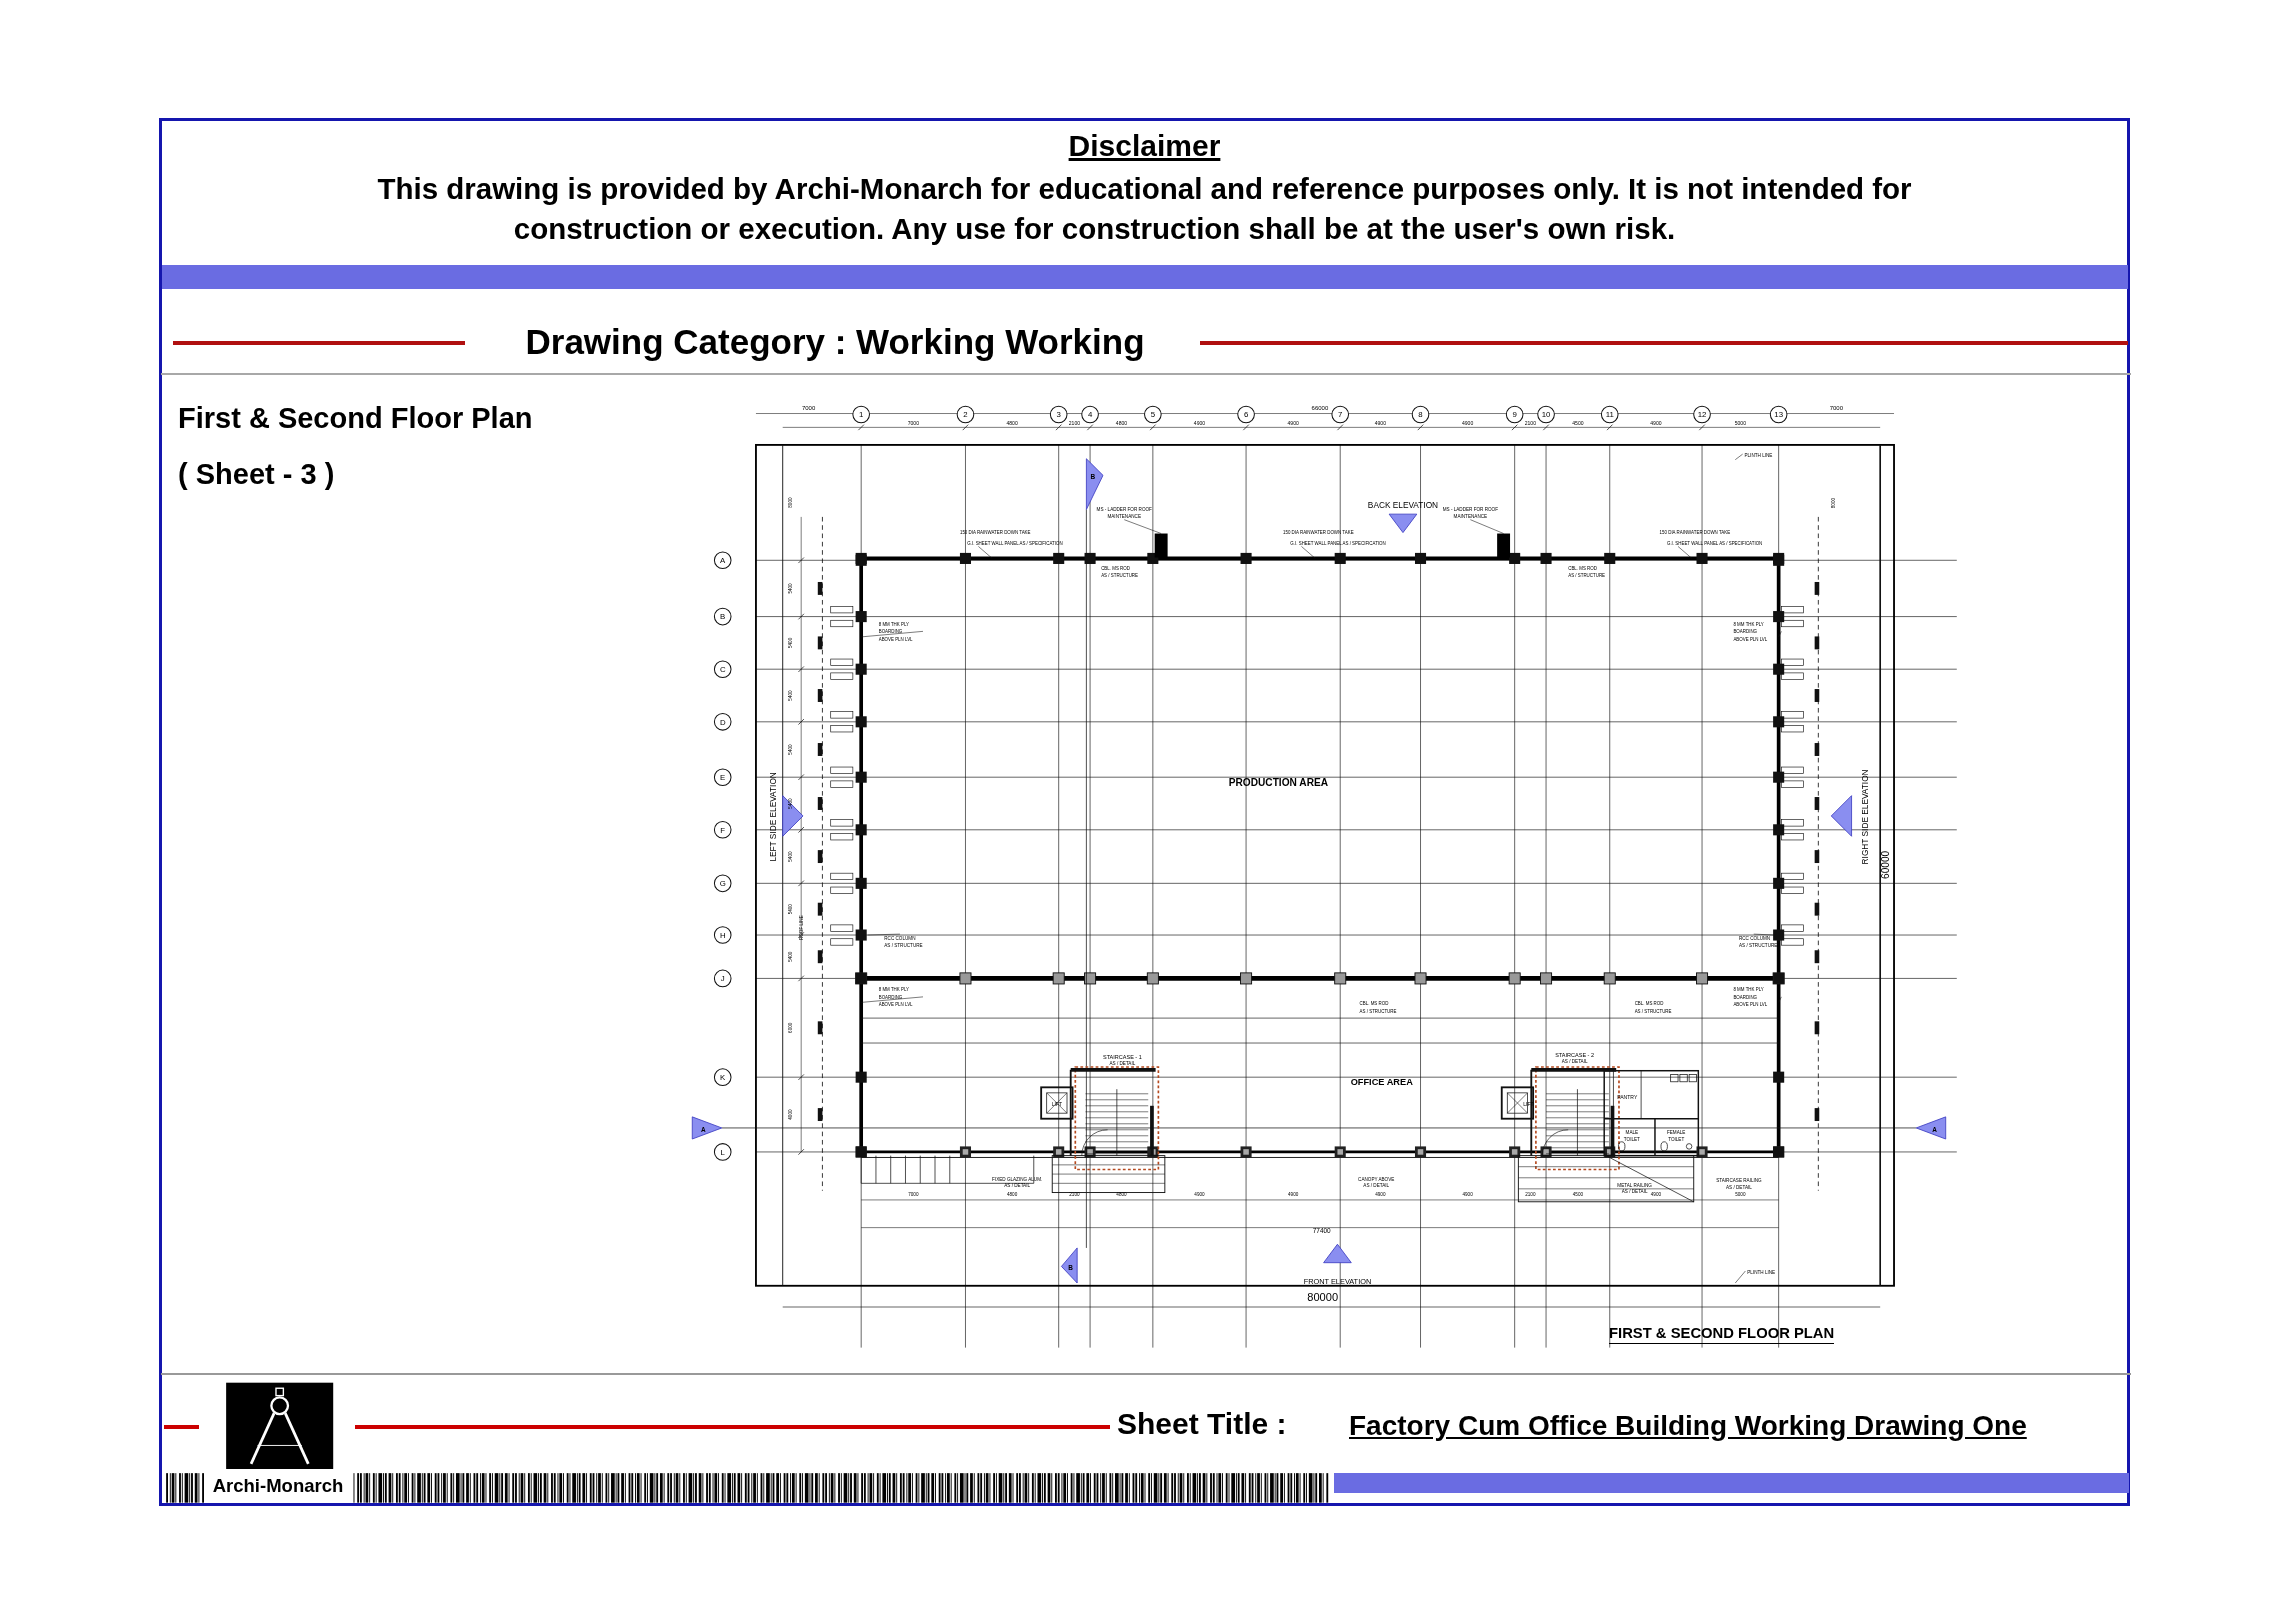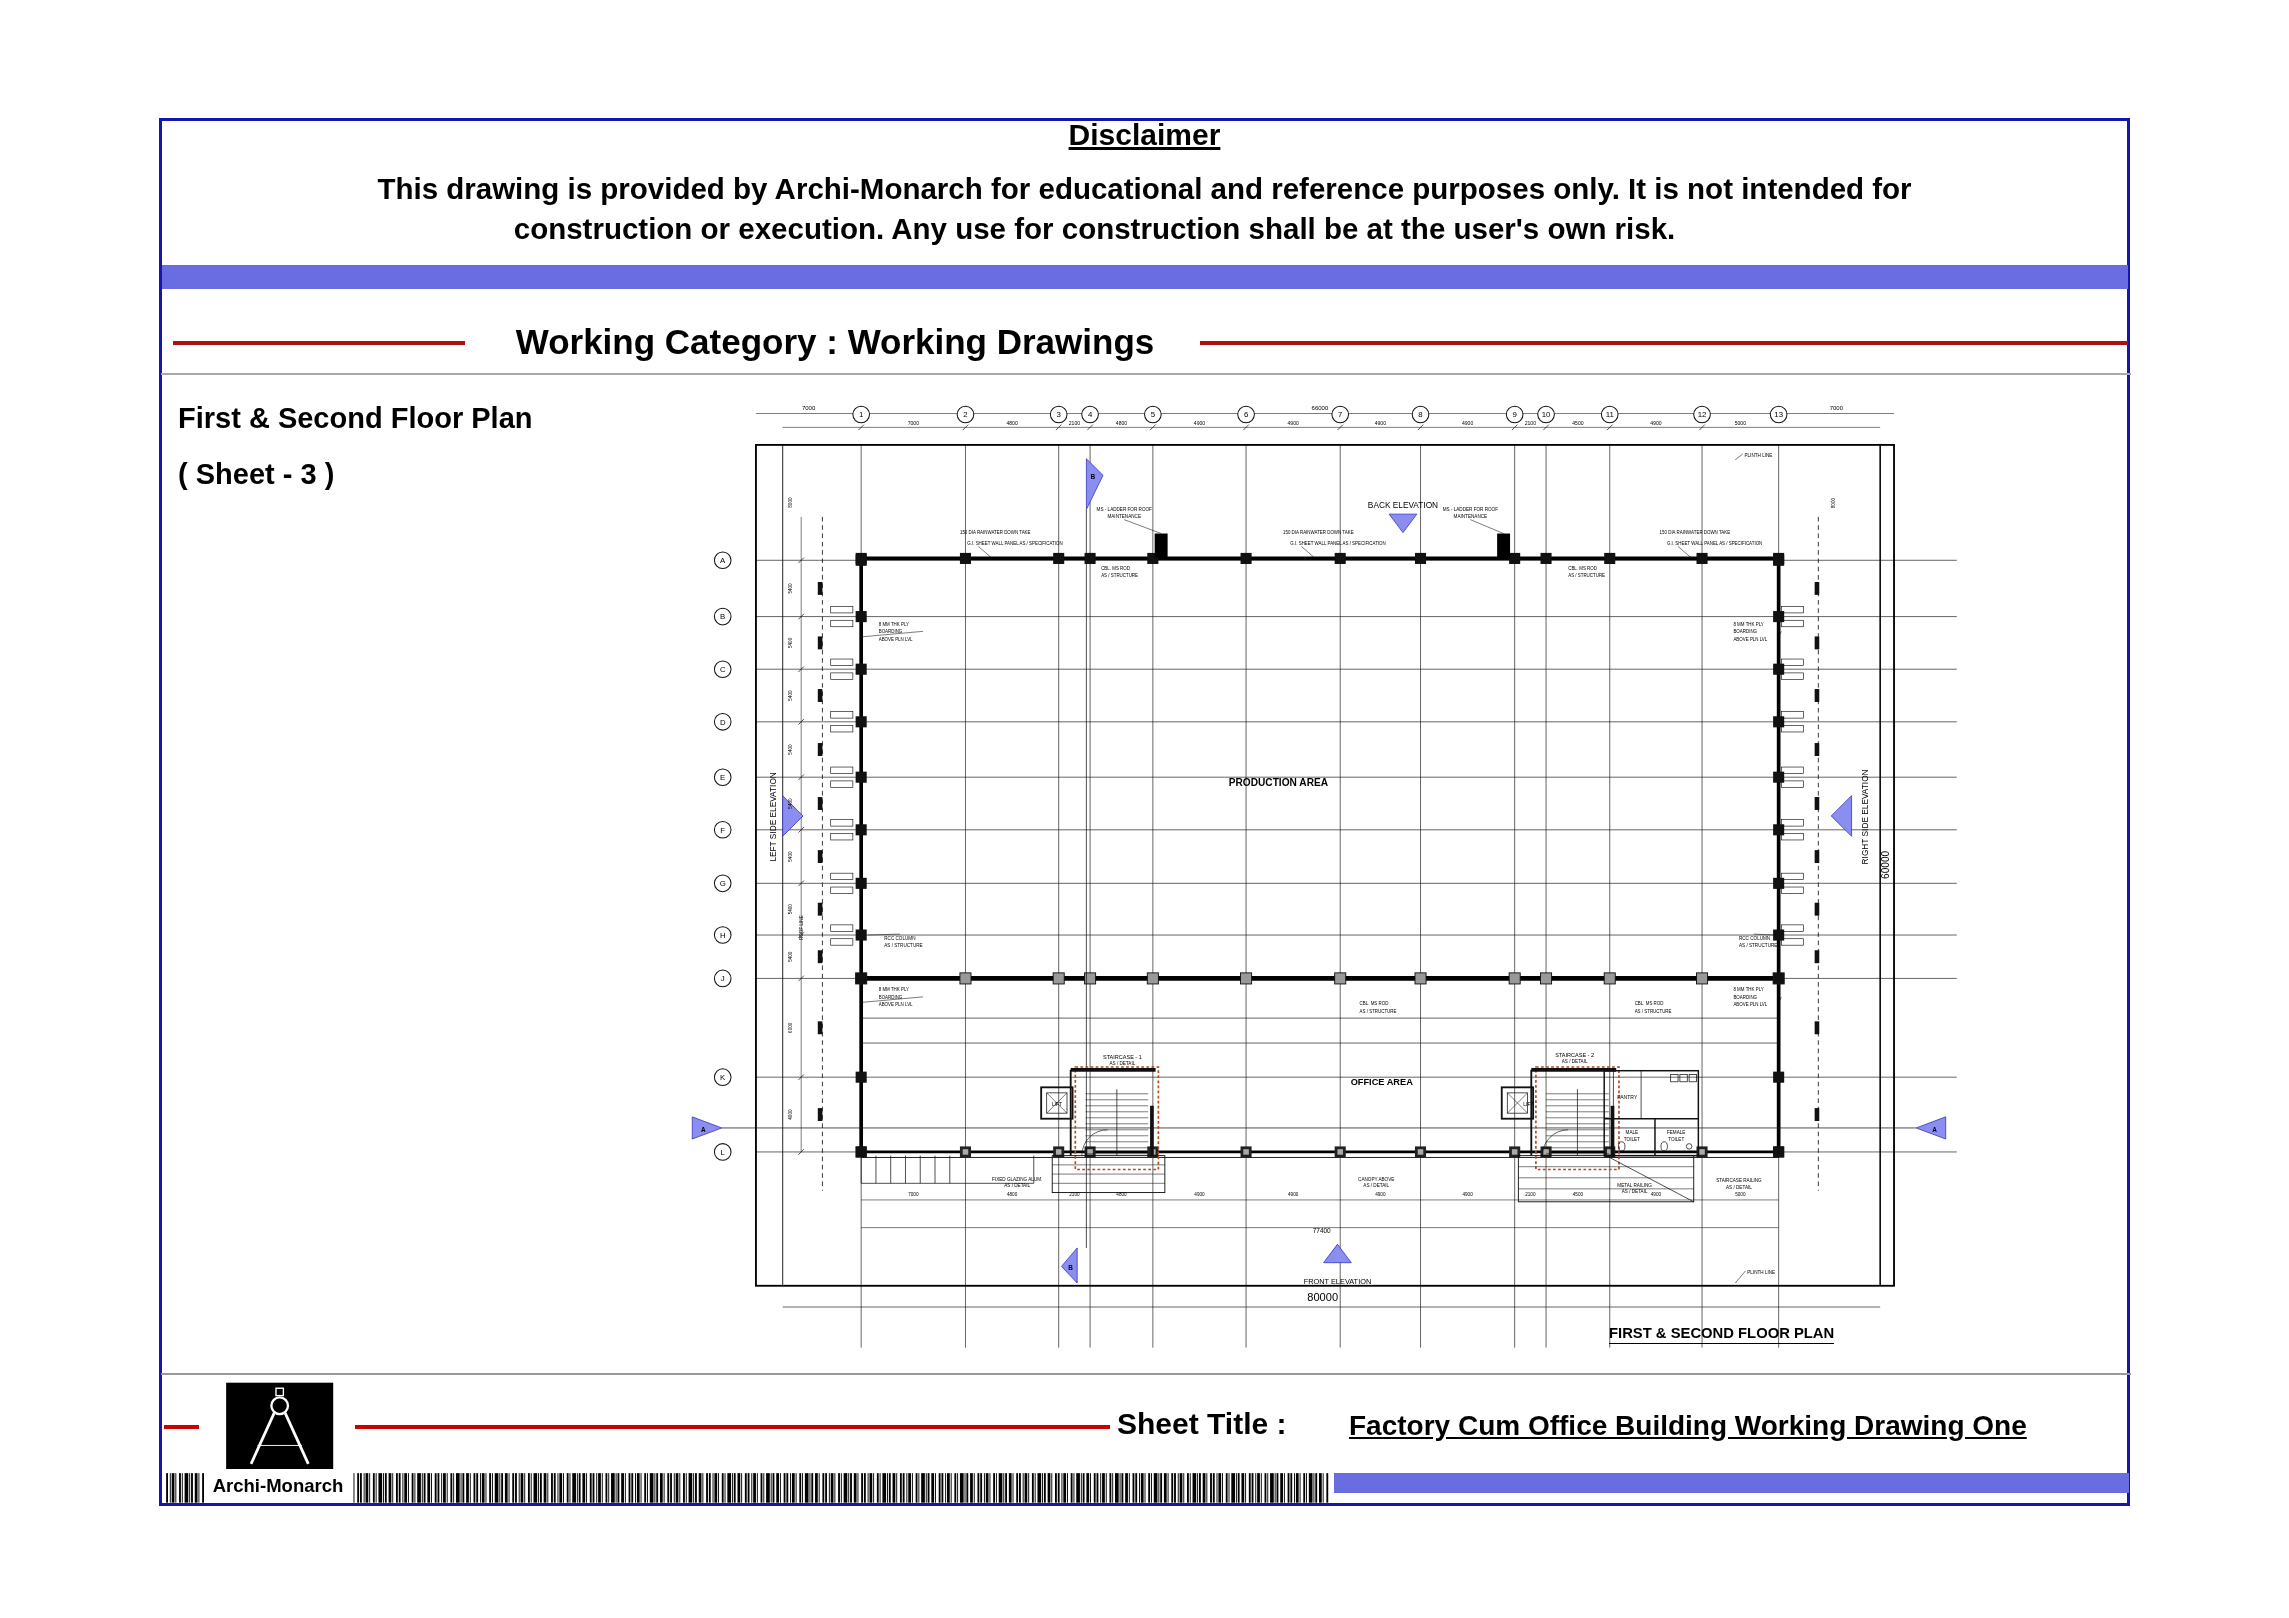--- a/index.html
+++ b/index.html
@@ -1,21 +1,21 @@
 <!DOCTYPE html>
 <html style="font-size:14.8px"><head>
 <meta charset="utf-8">
 <style>
   html,body{margin:0;padding:0;background:#e8e8e8;}
   .page{position:relative;width:2290px;height:1619px;background:#ffffff;
         font-family:"Liberation Sans", sans-serif;overflow:hidden;}
   .abs{position:absolute;text-align:center;}
   .border-frame{left:159px;top:118px;width:1971px;height:1388px;
     border:3.7px solid #1516ae;box-sizing:border-box;z-index:0;}
-  .disc-title{left:159px;top:118px;width:1971px;text-align:center;
+  .disc-title{left:159px;top:129px;width:1971px;text-align:center;
     font-size:30px;font-weight:bold;text-decoration:underline;z-index:2;}
   .disc-line1{left:159px;top:172px;width:1971px;text-align:center;font-size:29.5px;font-weight:bold;z-index:2;}
   .disc-line2{left:159px;top:212px;width:1871px;text-align:center;font-size:29.5px;font-weight:bold;z-index:2;}
   .band{left:162px;top:265px;width:1966px;height:24px;background:#6a6ce2;z-index:1;}
   .cat-line-l{left:173px;top:341px;width:292px;height:3.7px;background:#b01010;z-index:2;}
   .cat-line-r{left:1200px;top:341px;width:928px;height:3.7px;background:#b01010;z-index:2;}
   .cat-text{left:466px;top:324px;width:738px;text-align:center;font-size:35px;font-weight:bold;line-height:1.05;z-index:2;}
   .gray-line-1{left:161px;top:373px;width:1970px;height:1.8px;background:#a8a8a8;z-index:1;}
   .gray-line-2{left:161px;top:1373px;width:1970px;height:1.8px;background:#999;z-index:1;}
   .plan-title{left:178px;top:402px;font-size:29px;font-weight:bold;z-index:2;}
@@ -38,21 +38,21 @@
 
   <div class="abs border-frame"></div>
 
   <div class="abs disc-title">Disclaimer</div>
   <div class="abs disc-line1">This drawing is provided by Archi-Monarch for educational and reference purposes only. It is not intended for</div>
   <div class="abs disc-line2">construction or execution. Any use for construction shall be at the user's own risk.</div>
 
   <div class="abs band"></div>
 
   <div class="abs cat-line-l"></div>
-  <div class="abs cat-text">Working Category : Working Drawings</div>
+  <div class="abs cat-text">Drawing Category : Working Working</div>
   <div class="abs cat-line-r"></div>
 
   <div class="abs gray-line-1"></div>
 
   <div class="abs plan-title">First &amp; Second Floor Plan</div>
   <div class="abs plan-sheetno">( Sheet - 3 )</div>
 
   <svg id="plan-svg" width="2290" height="1619" viewBox="0 0 2481 1754">
       <line x1="933" y1="482" x2="933" y2="1460" stroke="#111" stroke-width="0.7"></line>
       <line x1="1046" y1="482" x2="1046" y2="1460" stroke="#111" stroke-width="0.7"></line>

